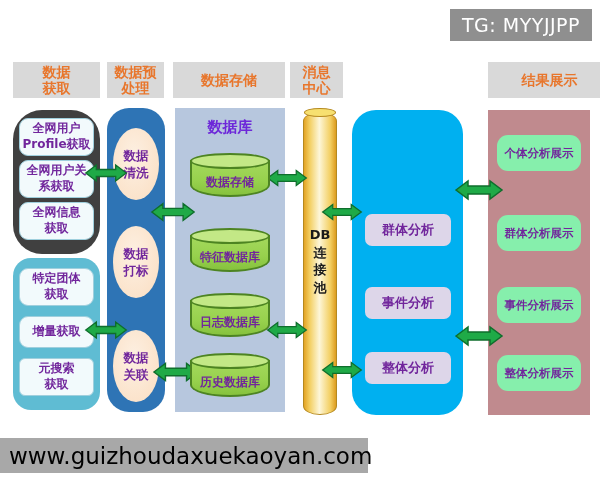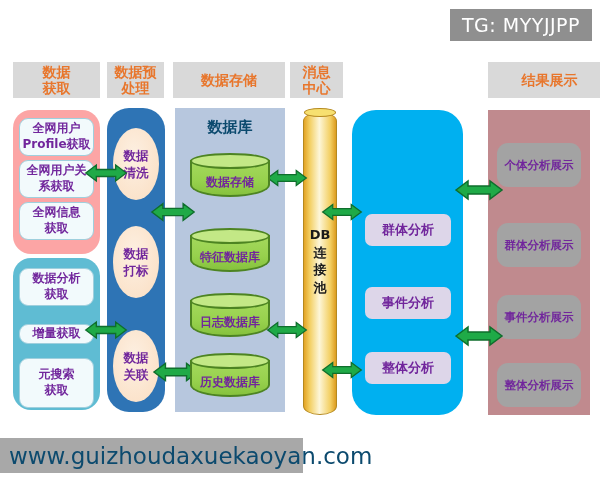--- a/index.html
+++ b/index.html
@@ -7,43 +7,43 @@
     position:relative;width:600px;height:480px;background:#ffffff;overflow:hidden;
     font-family:"DejaVu Sans","Liberation Sans",sans-serif;
   }
   .abs{position:absolute;box-sizing:border-box;}
   .center{display:flex;align-items:center;justify-content:center;text-align:center;}
   .pre{white-space:pre-line;}
 
   
   .tg-box{left:450px;top:9px;width:142px;height:32px;background:#8f8f8f;color:#fff;
     font-size:19px;letter-spacing:.5px;}
-  .url-bar{left:0;top:438px;width:303px;height:35px;background:#a8a8a8;color:#0c4a6e;
+  .url-bar{left:0;top:438px;width:368px;height:35px;background:#a8a8a8;color:#000000;
     font-size:23px;display:flex;align-items:center;padding-left:9px;}
 
   
   .hdr{top:62px;height:36px;background:#d9d9d9;color:#e8762c;font-weight:bold;
     font-size:14px;line-height:1.15;}
 
   
   .grp{left:13px;width:87px;border-radius:18px;}
-  .grp1{top:110px;height:144px;background:#fca5a5;}
+  .grp1{top:110px;height:144px;background:#404040;border-radius:29px;}
   .grp2{top:258px;height:152px;background:#5fbcd3;}
   .acq-box{left:6px;width:75px;background:#f2fafc;border:1px solid #9fcfdd;border-radius:9px;
     color:#71269c;font-weight:bold;font-size:12px;line-height:1.3;}
 
   
   .prep-col{left:107px;top:108px;width:58px;height:304px;background:#2e74b5;border-radius:22px;}
   .prep-ellipse{left:6px;width:46px;height:72px;border-radius:50%;
     background:radial-gradient(ellipse at 45% 40%, #fdf0e2 0%, #fbe3cb 70%, #f6d6b8 100%);
     color:#71269c;font-weight:bold;font-size:12.5px;line-height:1.4;}
 
   
   .store-col{left:175px;top:108px;width:110px;height:304px;background:#b7c7de;}
-  .store-title{left:0;top:10px;width:110px;color:#0c4a6e;font-weight:bold;font-size:15px;}
+  .store-title{left:0;top:10px;width:110px;color:#6d28d9;font-weight:bold;font-size:15px;}
   .cylinder{left:15px;width:80px;height:44px;}
   .cyl-top{position:absolute;top:0;left:0;width:100%;height:16px;border-radius:50%;
     background:#c3e886;border:2px solid #4d8422;box-sizing:border-box;z-index:2;}
   .cyl-body{position:absolute;top:7px;left:0;width:100%;bottom:0;
     background:linear-gradient(180deg,#a5d95e 0%,#97d14d 60%,#86c23e 100%);
     border:2px solid #4d8422;border-top:none;border-radius:0 0 40px 40px / 0 0 12px 12px;
     box-sizing:border-box;display:flex;align-items:flex-end;justify-content:center;z-index:1;}
   .cyl-label{color:#71269c;font-weight:bold;font-size:12px;padding-bottom:4px;white-space:nowrap;}
 
   
@@ -56,22 +56,22 @@
   .pool-label{position:absolute;left:0;top:118px;width:100%;color:#1a1a1a;font-weight:bold;
     font-size:13px;line-height:1.35;text-align:center;}
 
   
   .ana-col{left:352px;top:110px;width:111px;height:305px;background:#00b0f0;border-radius:24px;}
   .ana-box{left:13px;width:86px;height:32px;background:#ddd6e9;border-radius:7px;
     color:#71269c;font-weight:bold;font-size:13px;}
 
   
   .res-col{left:488px;top:110px;width:102px;height:305px;background:#c08a8e;}
-  .res-box{left:9px;width:84px;height:44px;background:#a3a3a3;border-radius:11px;
-    color:#71269c;font-weight:bold;font-size:11.5px;margin-top:8px;}
+  .res-box{left:9px;width:84px;height:36px;background:#86efac;border-radius:11px;
+    color:#71269c;font-weight:bold;font-size:11.5px;}
 
   
   .arrow{position:absolute;}
   .arrow svg{display:block;width:100%;height:100%;}
 </style>
 </head>
 <body>
 
 <div class="canvas">
 
@@ -89,24 +89,24 @@
   <div class="abs grp grp1">
     <div class="abs center pre acq-box" style="top:8px;height:38px;">全网用户
 Profile获取</div>
     <div class="abs center pre acq-box" style="top:50px;height:38px;">全网用户关
 系获取</div>
     <div class="abs center pre acq-box" style="top:92px;height:38px;">全网信息
 获取</div>
   </div>
 
   <div class="abs grp grp2">
-    <div class="abs center pre acq-box" style="top:10px;height:38px;">数据分析
-获取</div>
-    <div class="abs center pre acq-box" style="top:58px;height:20px;margin-top:8px;">增量获取</div>
-    <div class="abs center pre acq-box" style="top:100px;height:50px;">元搜索
+    <div class="abs center pre acq-box" style="top:10px;height:38px;">特定团体
+获取</div>
+    <div class="abs center pre acq-box" style="top:58px;height:32px;">增量获取</div>
+    <div class="abs center pre acq-box" style="top:100px;height:38px;border-radius:6px;">元搜索
 获取</div>
   </div>
 
   <div class="abs prep-col">
     <div class="abs center pre prep-ellipse" style="top:20px;">数据
 清洗</div>
     <div class="abs center pre prep-ellipse" style="top:118px;">数据
 打标</div>
     <div class="abs center pre prep-ellipse" style="top:222px;">数据
 关联</div>

